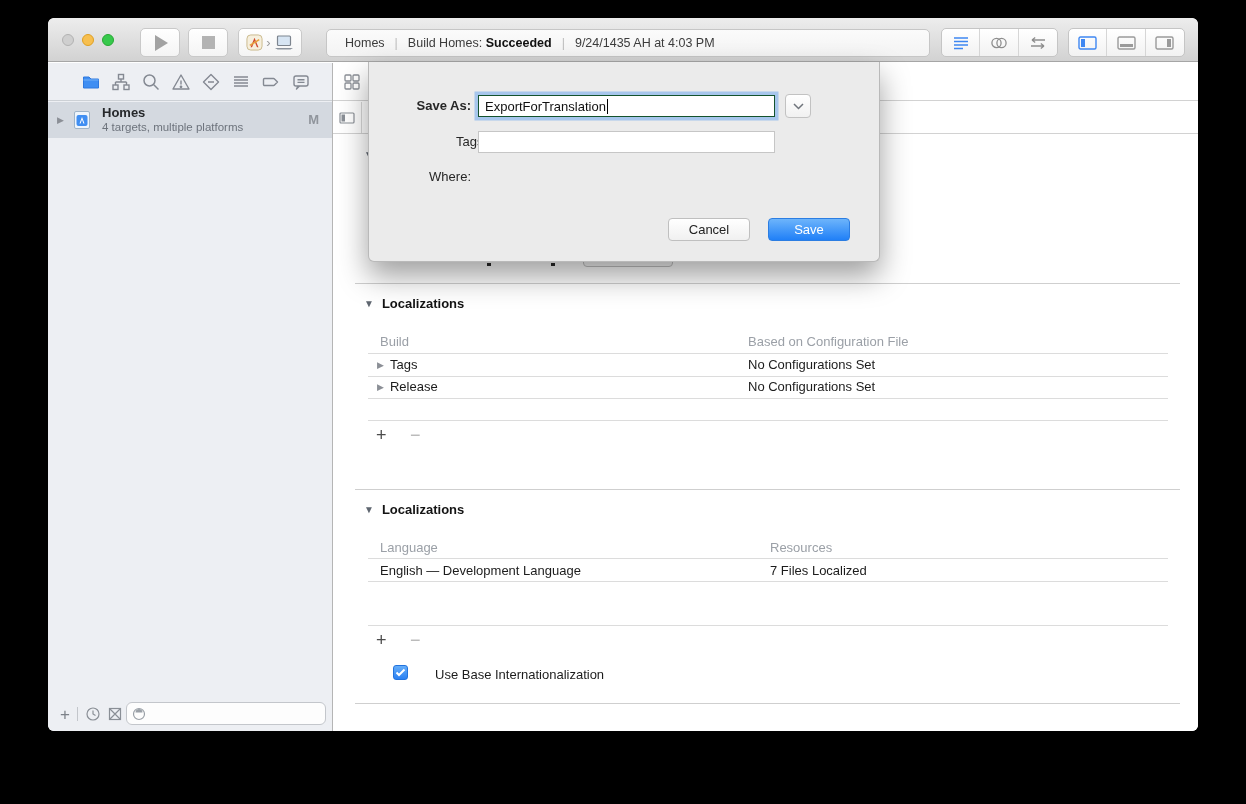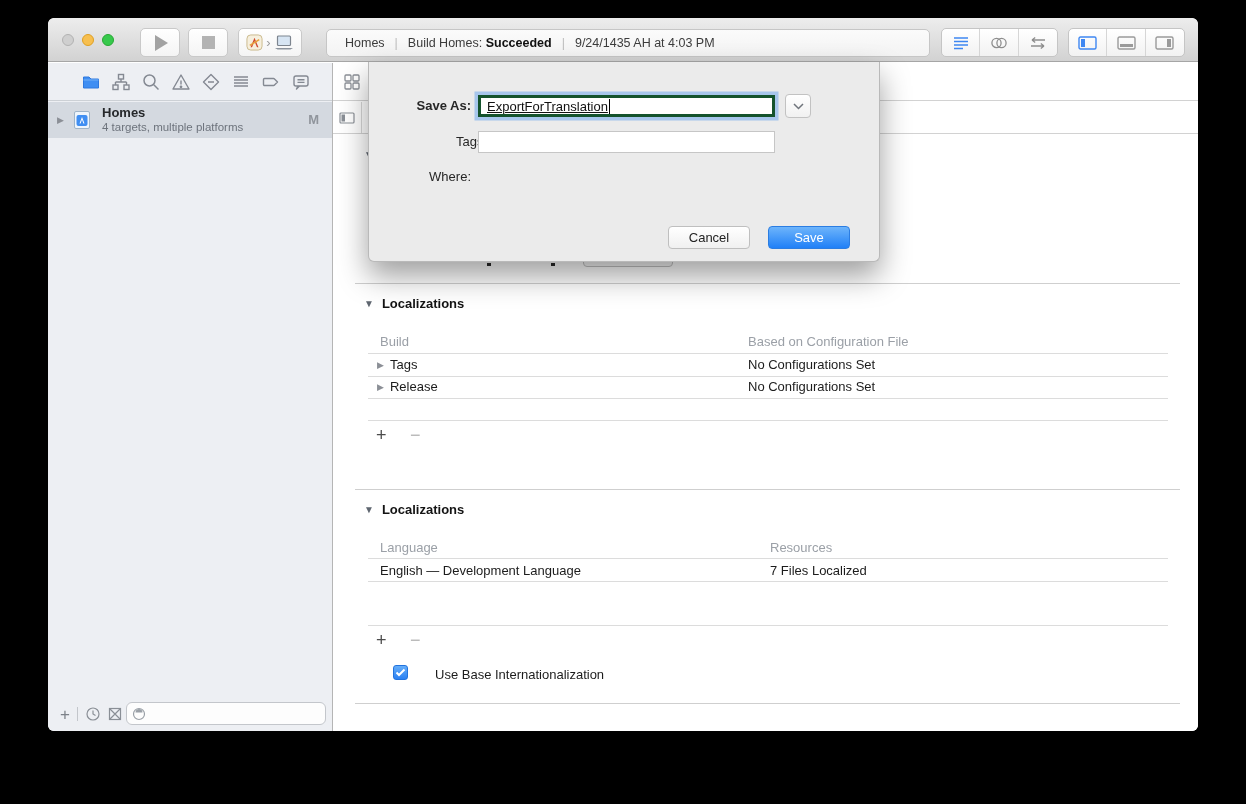--- a/index.html
+++ b/index.html
@@ -89,30 +89,30 @@
               display:flex; align-items:center; justify-content:center; }
   .chk-label { position:absolute; font-size:13px; color:#1c1c1c; }
 
   
   .sheet { position:absolute; left:320px; top:44px; width:512px; height:200px; background:#ebebeb;
            border:1px solid #b9b9b9; border-top:none; border-radius:0 0 6px 6px;
            box-shadow:0 14px 30px rgba(0,0,0,.38); z-index:20; }
   .dlabel { position:absolute; width:102px; text-align:right; font-size:13px; color:#262626; }
   .dfield { position:absolute; background:#fff; border:1px solid #c6c6c6; font-size:13px; color:#111;
             display:flex; align-items:center; padding-left:6px; }
-  .dfield.focused { border:3px solid #14532d; box-shadow:0 0 0 3.5px rgba(112,167,236,.55);text-decoration:underline; }
+  .dfield.focused { border:1px solid #14532d; box-shadow:0 0 0 3.5px rgba(112,167,236,.55); }
   .caret { width:1px; height:15px; background:#000; margin-left:1px; }
   .disc-btn { position:absolute; left:416px; top:32px; width:26px; height:24px; background:linear-gradient(#ffffff,#f1f1f1);
               border:1px solid #c2c2c2; border-radius:4px; display:flex; align-items:center; justify-content:center; }
   .where-popup { position:absolute; left:109px; top:103px; width:294px; height:24px; background:#fff;
                  border:1px solid #c6c6c6; border-radius:4px; display:flex; align-items:center; }
   .where-popup .wp-text { font-size:13px; color:#111; margin-left:7px; flex:1; }
   .stepper { width:19px; height:24px; margin:-1px -1px -1px 0; border-radius:0 4px 4px 0;
              background:linear-gradient(#64aaf9,#2176f3); display:flex; flex-direction:column; align-items:center; justify-content:center; gap:2px; }
-  .dbtn { position:absolute; top:164px; width:82px; height:23px; border-radius:4px; font-size:13px;
+  .dbtn { position:absolute; top:156px; width:82px; height:23px; border-radius:4px; font-size:13px;
           display:flex; align-items:center; justify-content:center; }
   .dbtn.cancel { left:299px; background:linear-gradient(#ffffff,#f0f0f0); border:1px solid #bfbfbf; color:#222; }
   .dbtn.save { left:399px; background:linear-gradient(#6db4fb,#2080f7); border:1px solid #2b7de2; color:#fff; }
 </style>
 </head>
 <body>
 
 <div class="stage">
   <div class="window">
 

